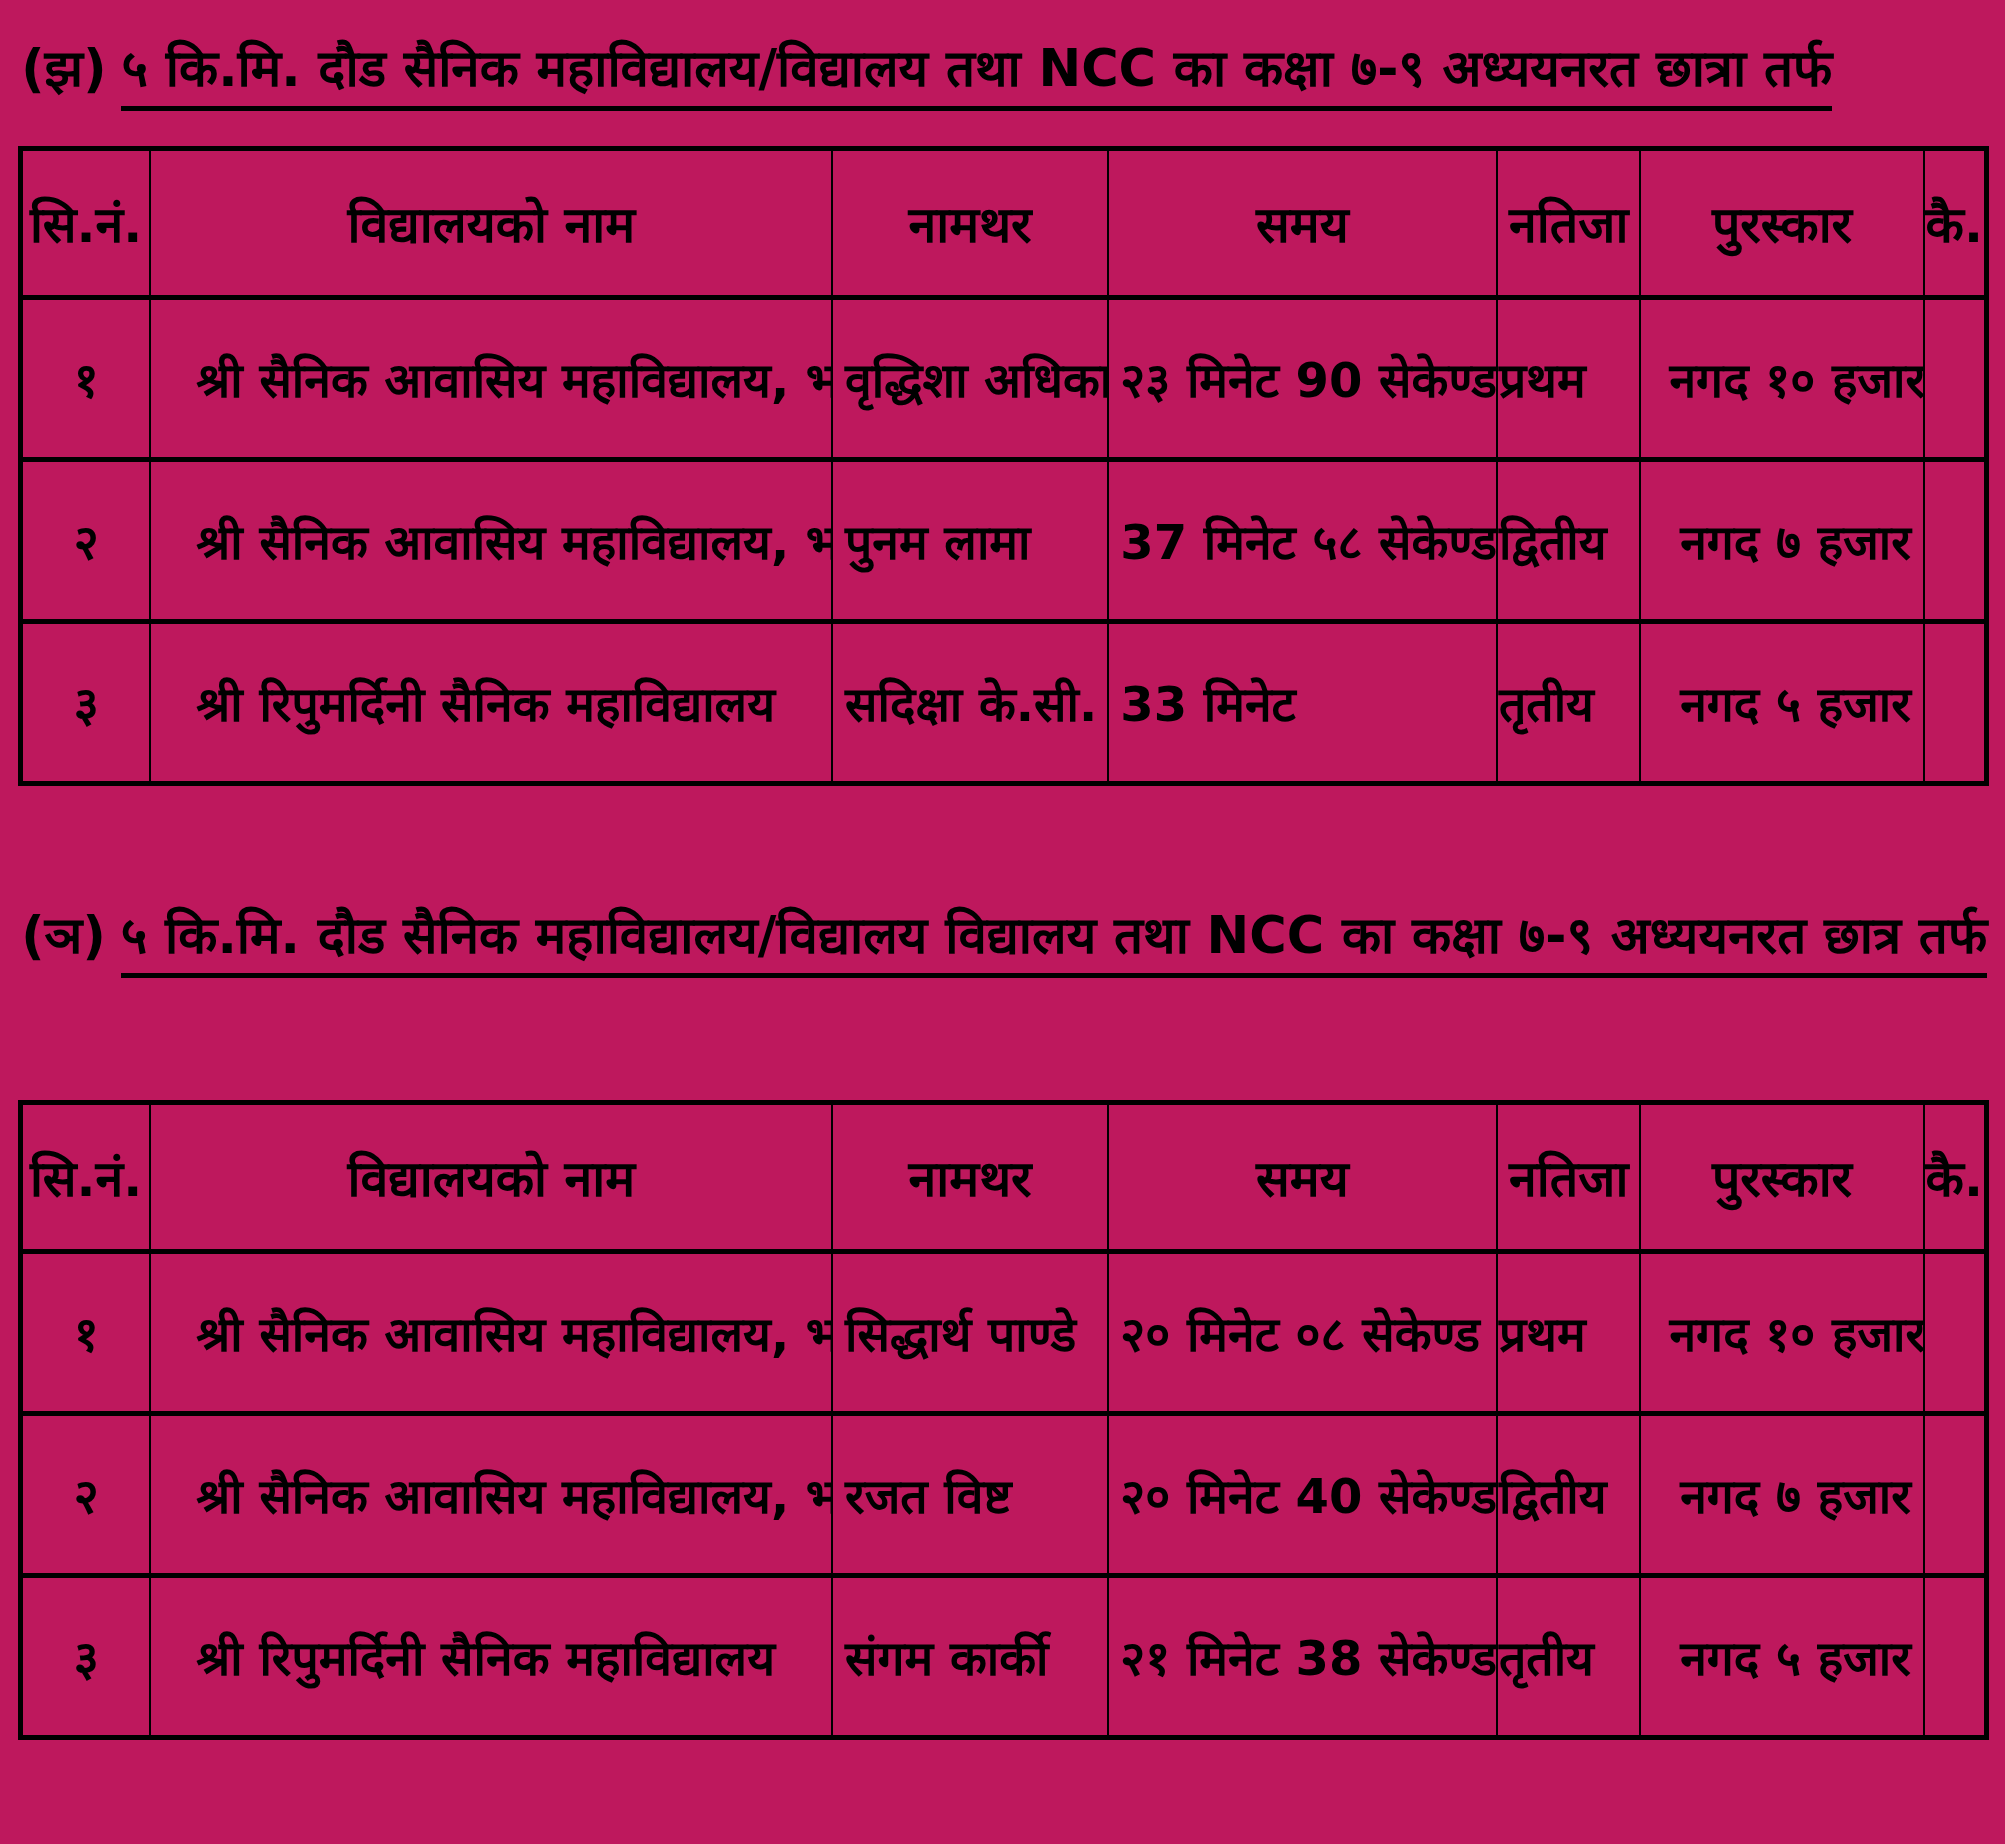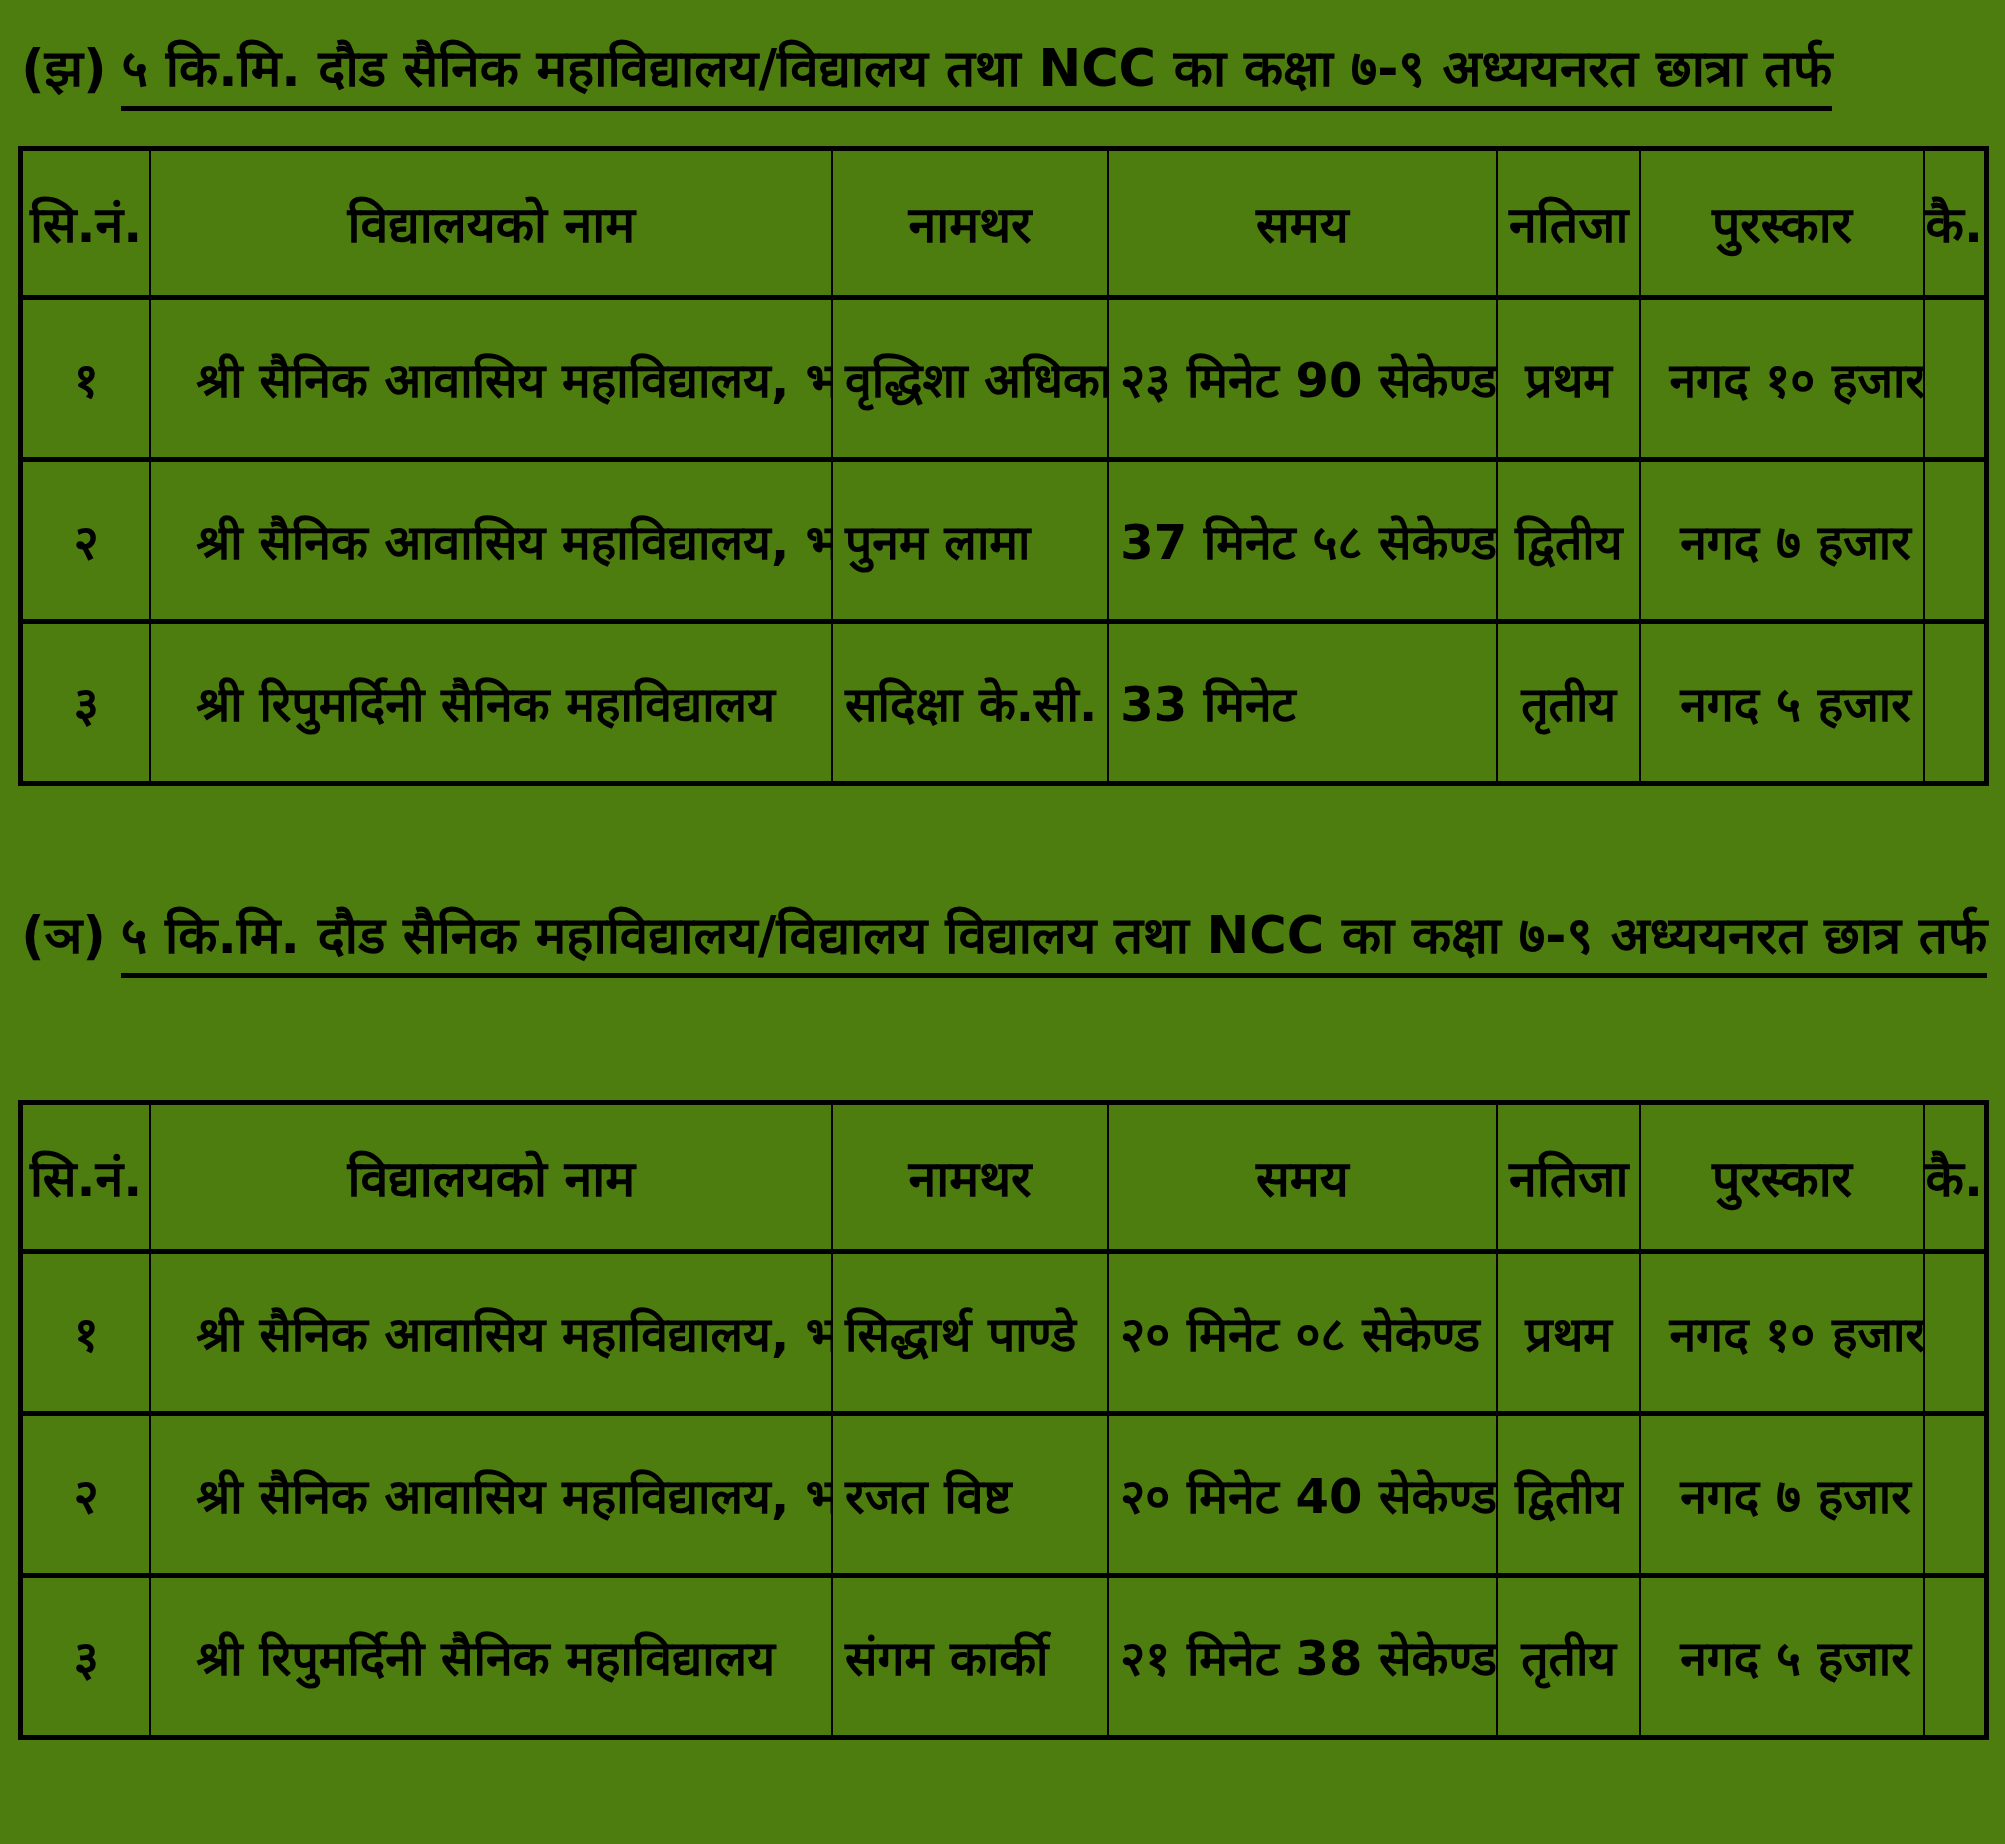--- a/index.html
+++ b/index.html
@@ -5,21 +5,21 @@
   html, body {
     margin: 0;
     padding: 0;
     background: #ffffff;
     color: #000000;
     font-family: "DejaVu Sans", sans-serif;
   }
   .page {
     width: 2005px;
     height: 1844px;
-    background: #4d7c0f;
+    background: #be185d;
     box-sizing: border-box;
     padding: 31px 16.5px 0 18px;
     overflow: hidden;
   }
   .heading {
     font-size: 51px;
     font-weight: bold;
     line-height: 1.5;
     white-space: nowrap;
     margin: 0 0 0 3.3px;
@@ -50,21 +50,21 @@
   table.results {
     border: 5.8px solid #000;
   }
   table.results thead tr { height: 149px; }
   table.results tbody tr { height: 162px; }
   table.results th { text-align: center; font-size: 50px; }
   table.results td:nth-child(1) { text-align: center; }
   table.results td:nth-child(2) { text-align: left; padding-left: 45px; }
   table.results td:nth-child(3) { text-align: left; padding-left: 11.6px; }
   table.results td:nth-child(4) { text-align: left; padding-left: 11.6px; }
-  table.results td:nth-child(5) { text-align: center; }
+  table.results td:nth-child(5) { text-align: left; }
   table.results td:nth-child(6) { text-align: center; padding-left: 28px; }
   table.results td:nth-child(7) { text-align: center; }
   .table-gap-1 { margin-top: 38px; }
   .heading-gap-2 { margin-top: 112px; }
   .table-gap-2 { margin-top: 126px; }
 </style>
 </head>
 <body>
 
 <div class="page">

